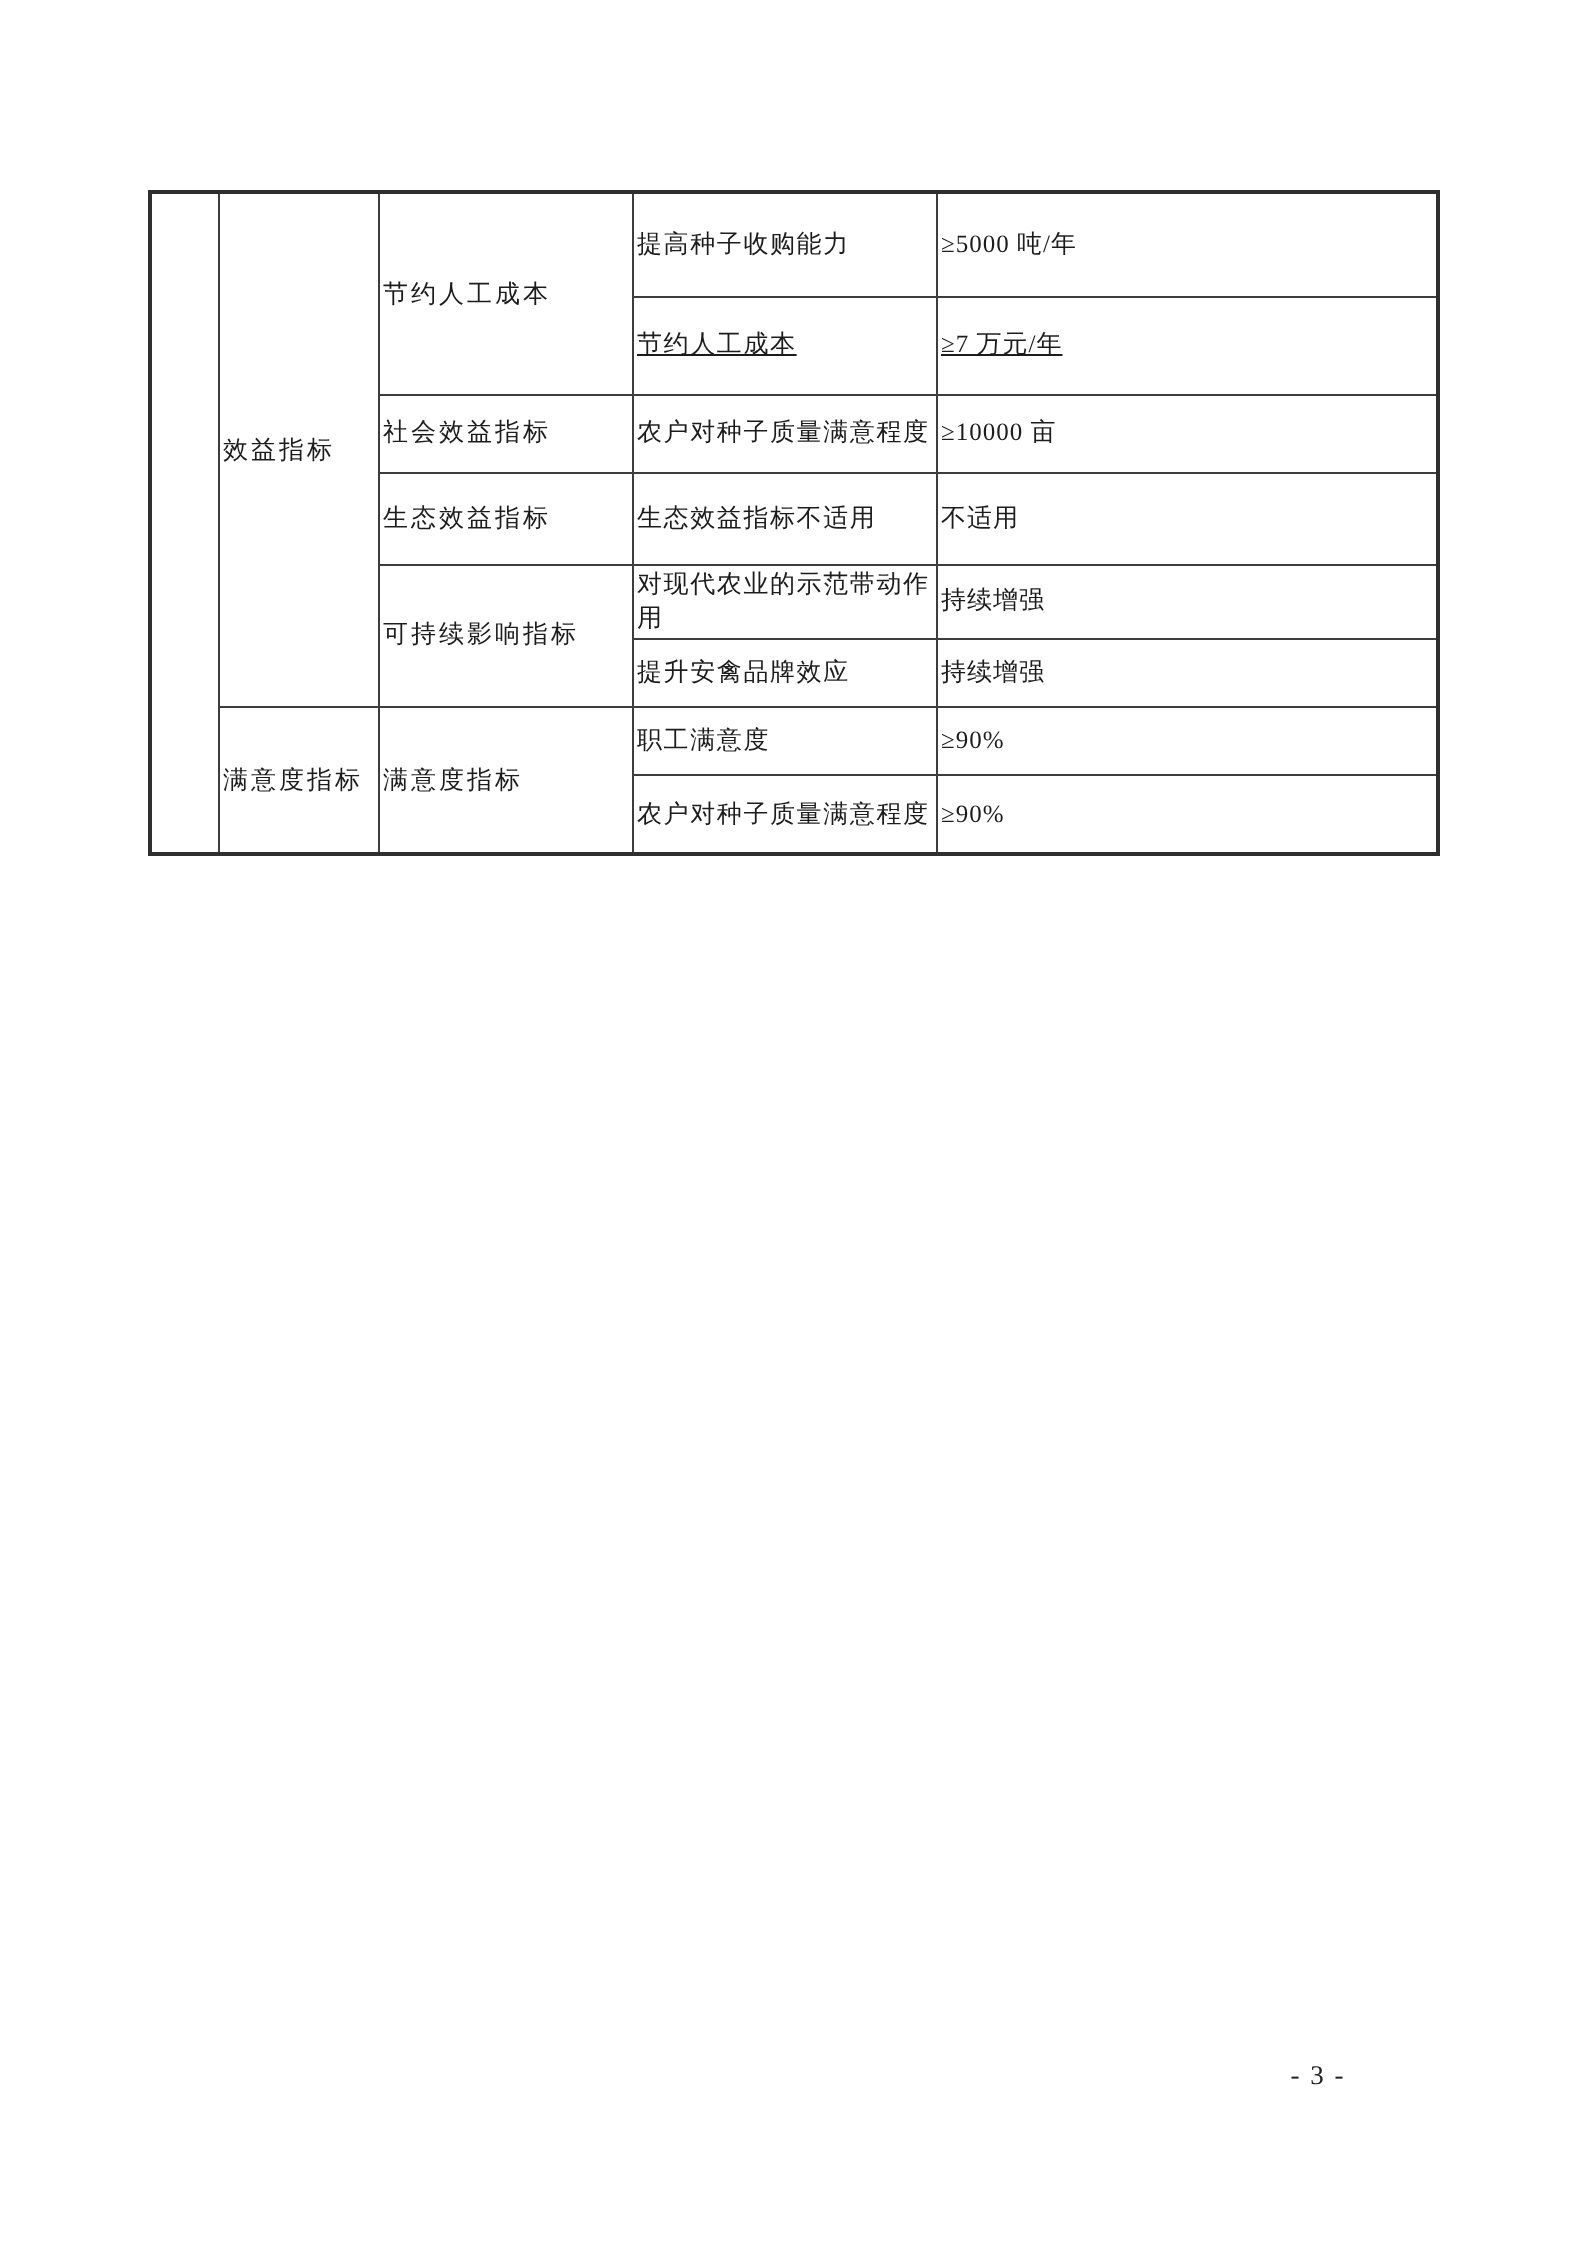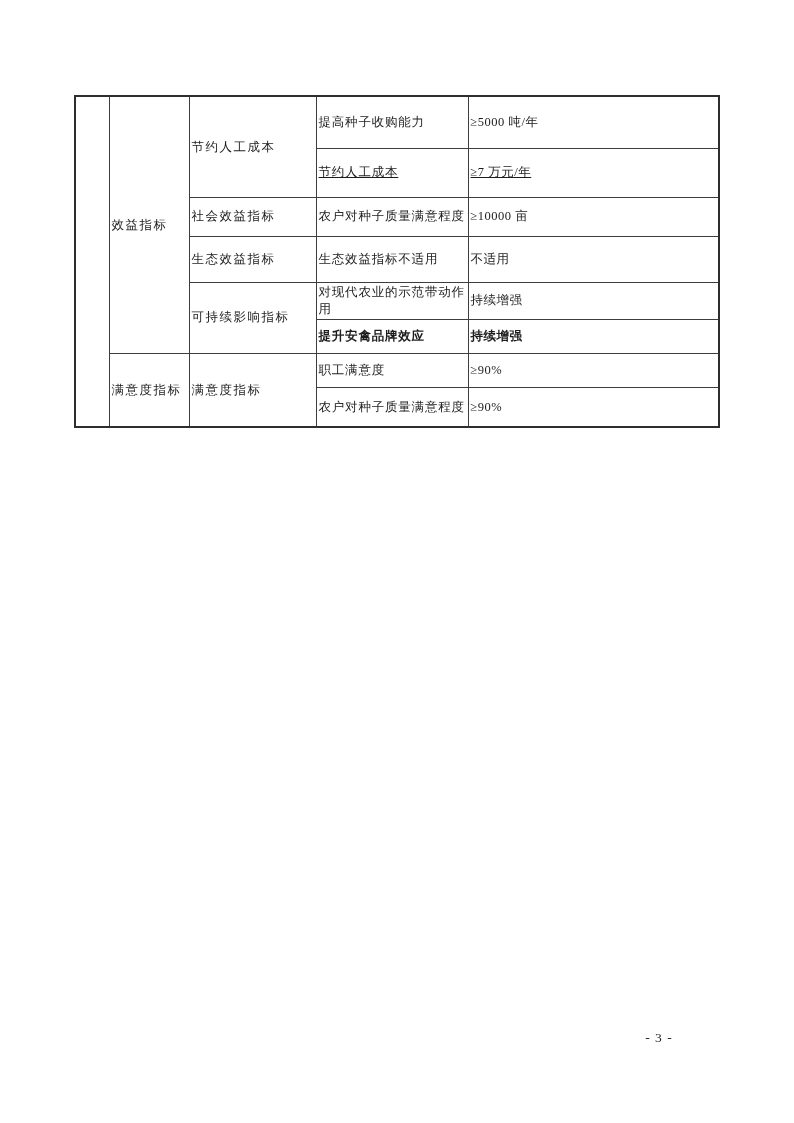--- a/index.html
+++ b/index.html
@@ -34,21 +34,21 @@
     margin-top: 20px;
   }
   td.c2, td.c3 { letter-spacing: 1.5px; }
   td.c4 { letter-spacing: 0.8px; }
   td.c5 { letter-spacing: 0.5px; }
   tr.r1 { height: 52px; }
   tr.r2 { height: 49px; text-decoration: underline; }
   tr.r3 { height: 39px; }
   tr.r4 { height: 46px; }
   tr.r5 { height: 37px; }
-  tr.r6 { height: 34px; font-weight: bold; }
+  tr.r6 { height: 34px; }
   tr.r7 { height: 34px; }
   tr.r8 { height: 40px; }
   .page-number {
     position: absolute;
     left: 626px;
     top: 1030px;
     width: 66px;
     text-align: center;
     font-size: 13.5px;
     letter-spacing: 1px;

